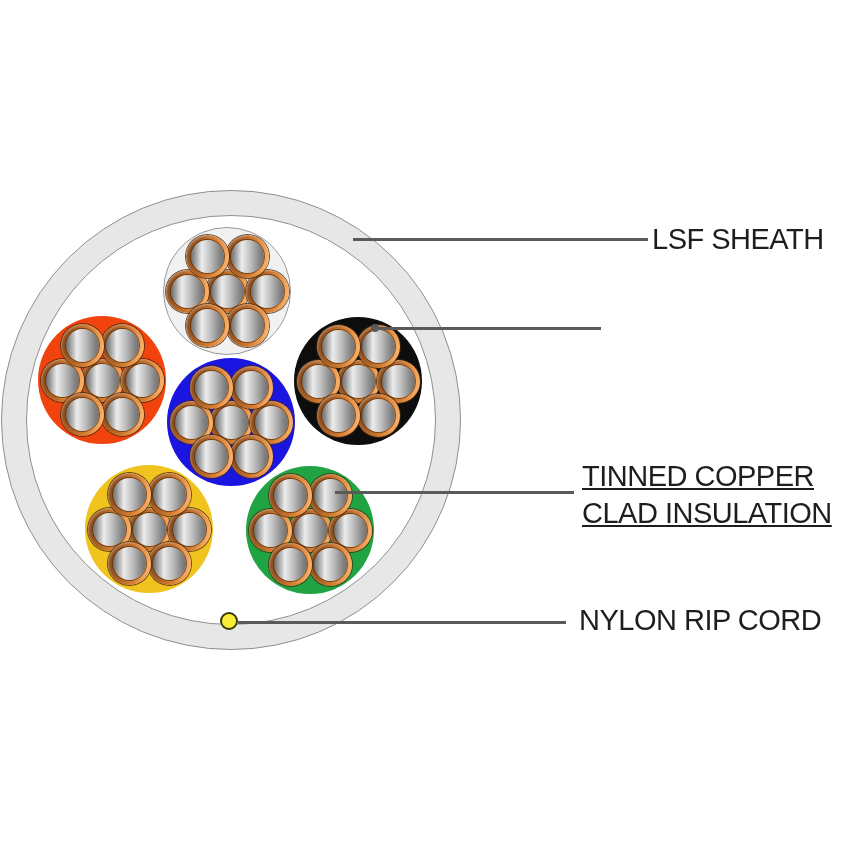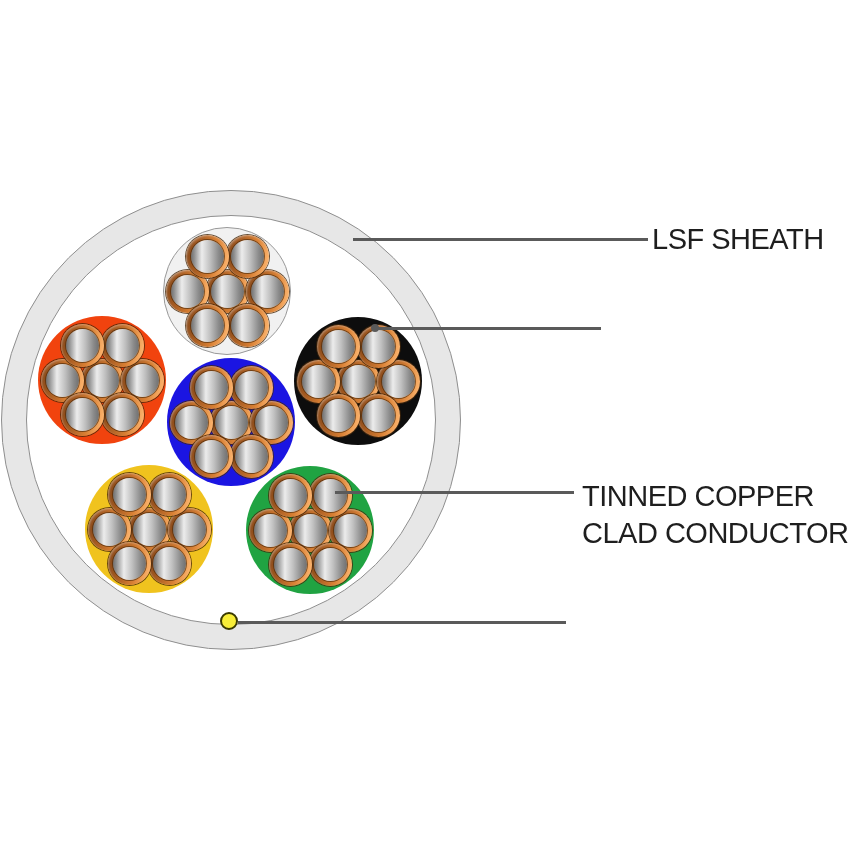--- a/index.html
+++ b/index.html
@@ -32,21 +32,21 @@
   .label {
     position: absolute;
     font-size: 29px;
     line-height: 37px;
     letter-spacing: -0.5px;
     color: #1e1e1e;
     white-space: nowrap;
   }
   #label-lsf    { left: 652px; top: 221px; }
   #label-pvc    { left: 607px; top: 309px; }
-  #label-tinned { left: 582px; top: 478px; }
+  #label-tinned { left: 582px; top: 458px; text-decoration: underline; }
   #label-nylon  { left: 579px; top: 602px; }
 </style>
 </head>
 <body>
 
 <div id="stage">
   <div id="geometry-layer">
       <div class="circ sheath-outer" style="position: absolute; border-radius: 50%; left: 1px; top: 190px; width: 460px; height: 460px;"></div>
       <div class="circ sheath-inner" style="position: absolute; border-radius: 50%; left: 26px; top: 215px; width: 410px; height: 410px;"></div>
       <div class="core" style="position: absolute; border-radius: 50%; left: 163px; top: 227px; width: 128px; height: 128px; background: rgb(241, 241, 241); border: 1px solid rgb(153, 153, 153);"></div>
@@ -103,16 +103,17 @@
       <div class="leader-dot" style="position: absolute; border-radius: 50%; left: 371px; top: 324px; width: 8px; height: 8px; background: rgb(90, 90, 90);"></div>
       <div class="leader" style="left: 335px; top: 490.5px; width: 239px; background: rgb(90, 90, 90);"></div>
       <div class="leader" style="left: 238px; top: 620.5px; width: 328px; background: rgb(90, 90, 90);"></div>
     </div>
 
   <div class="label" id="label-lsf">LSF SHEATH</div>
 
 
   <div class="label" id="label-tinned">
     <div>TINNED COPPER</div>
-    <div>CLAD CONDUCTOR</div>
+    <div>CLAD INSULATION</div>
   </div>
 
+  <div class="label" id="label-nylon">NYLON RIP CORD</div>
 </div>
 
 </body></html>

